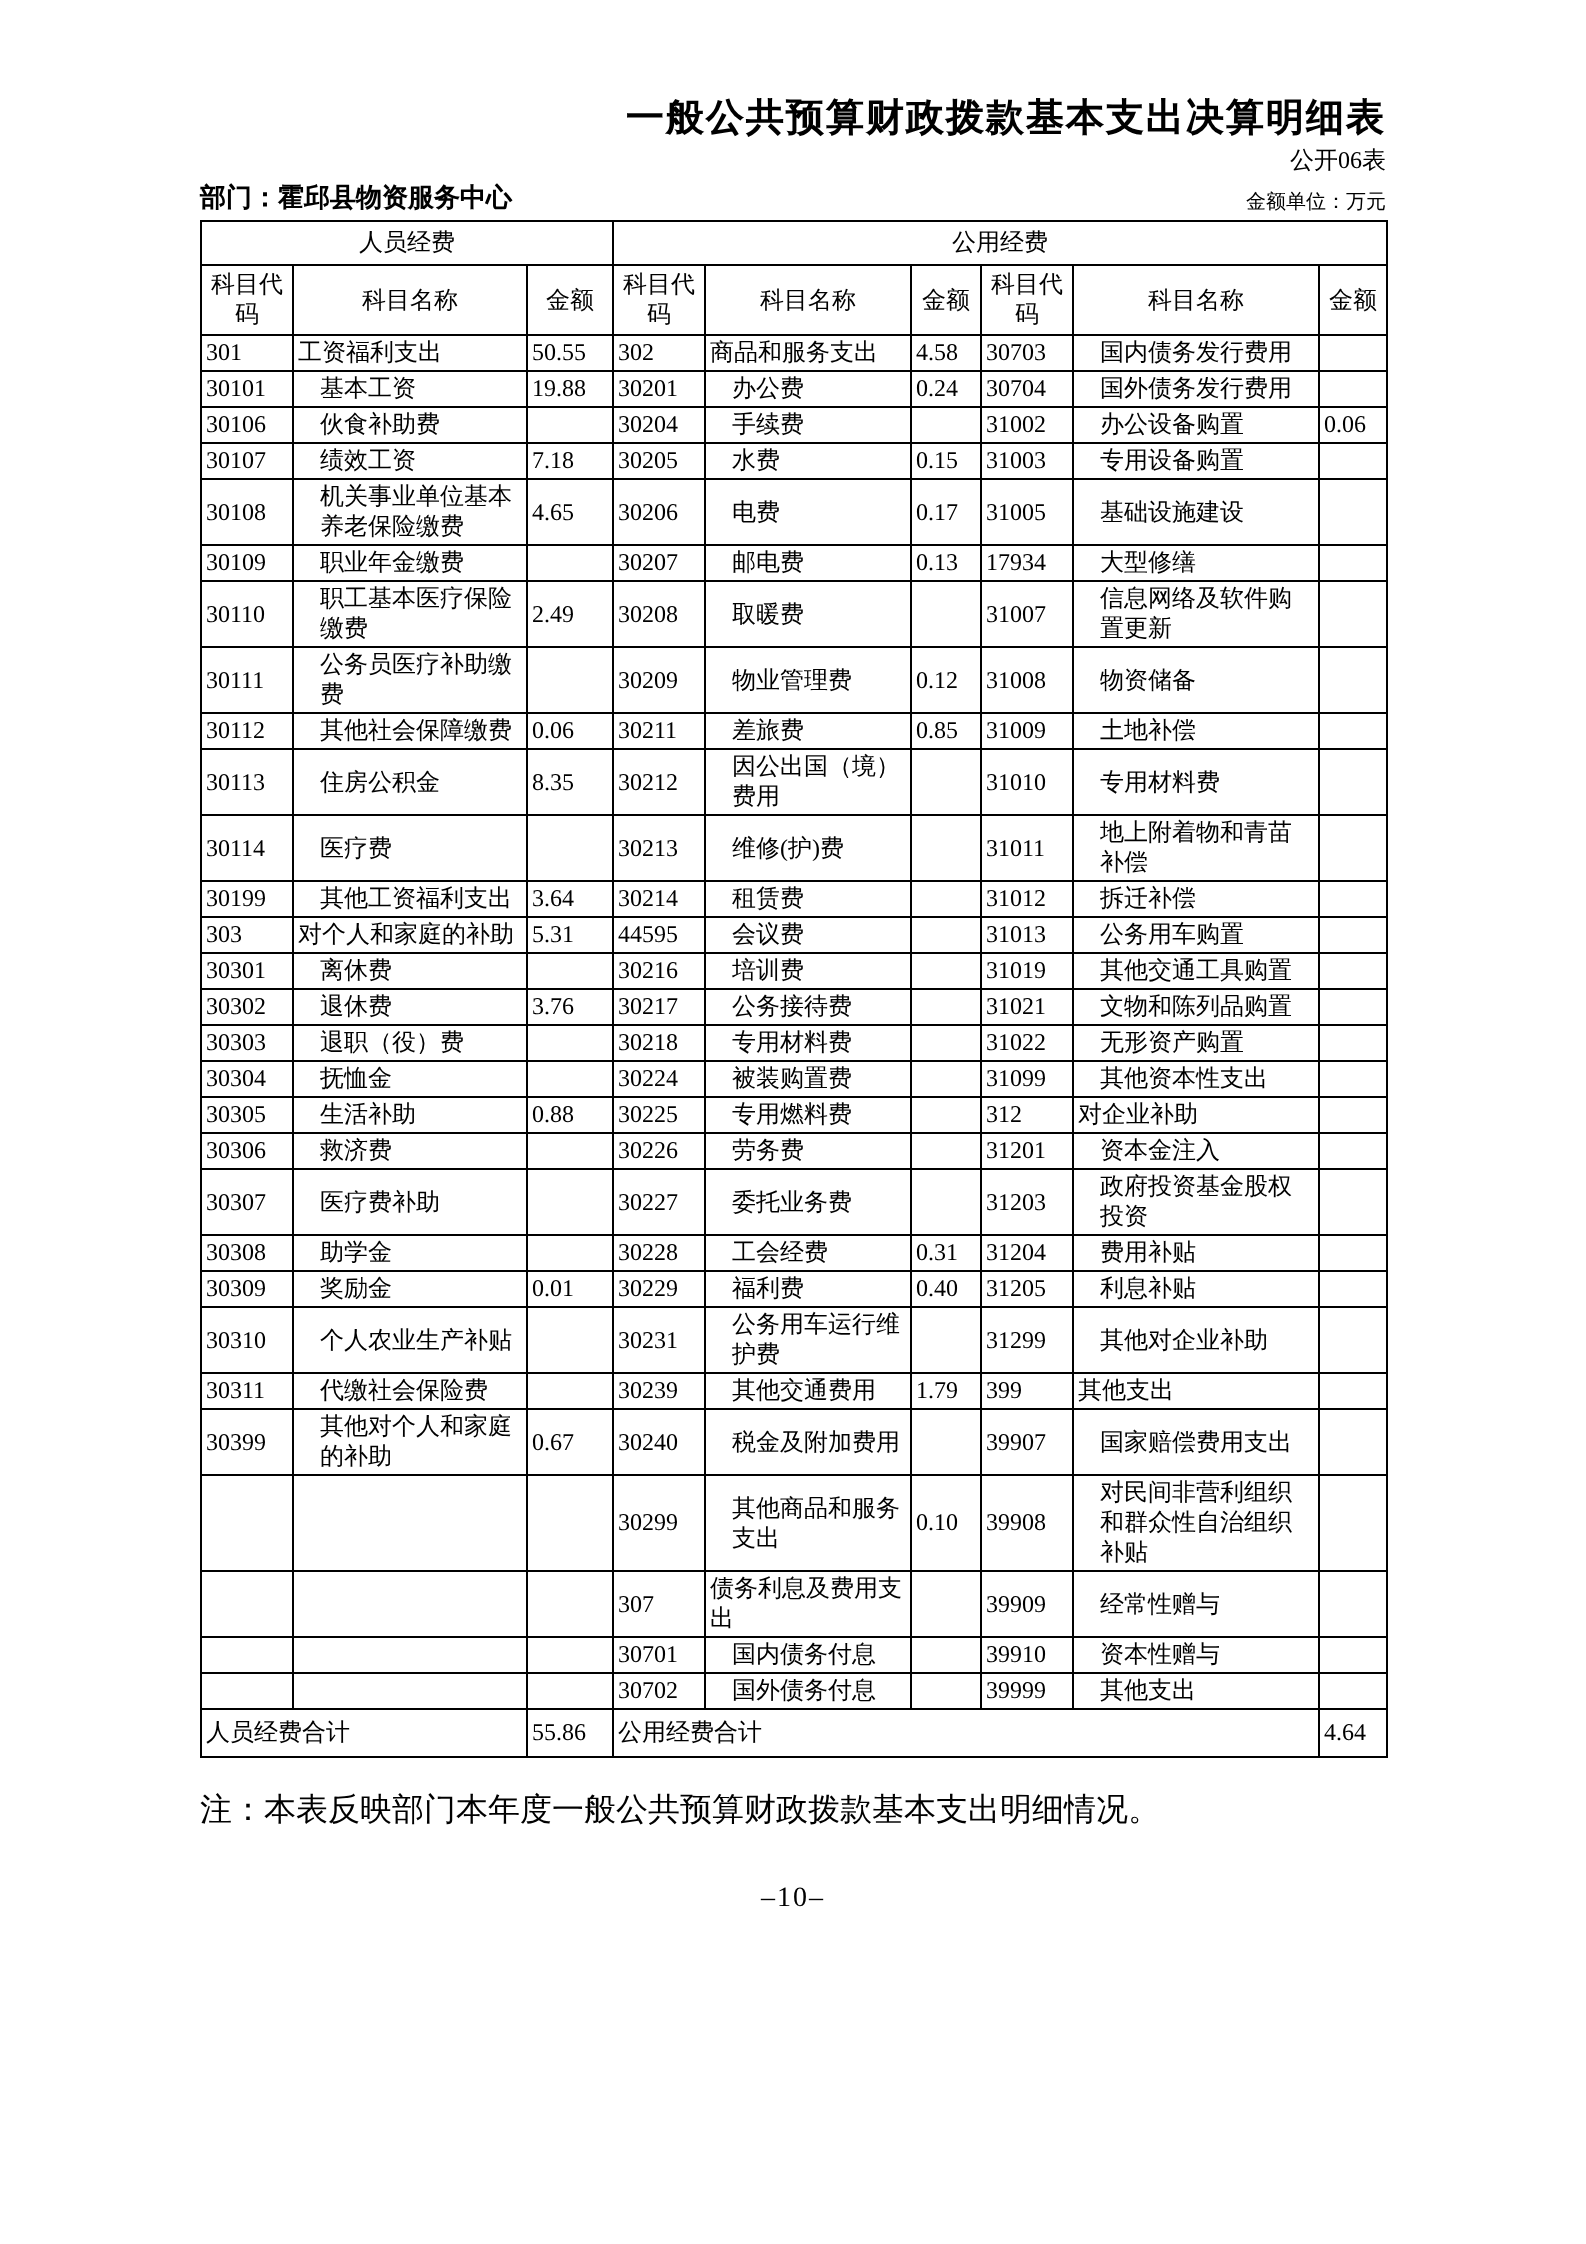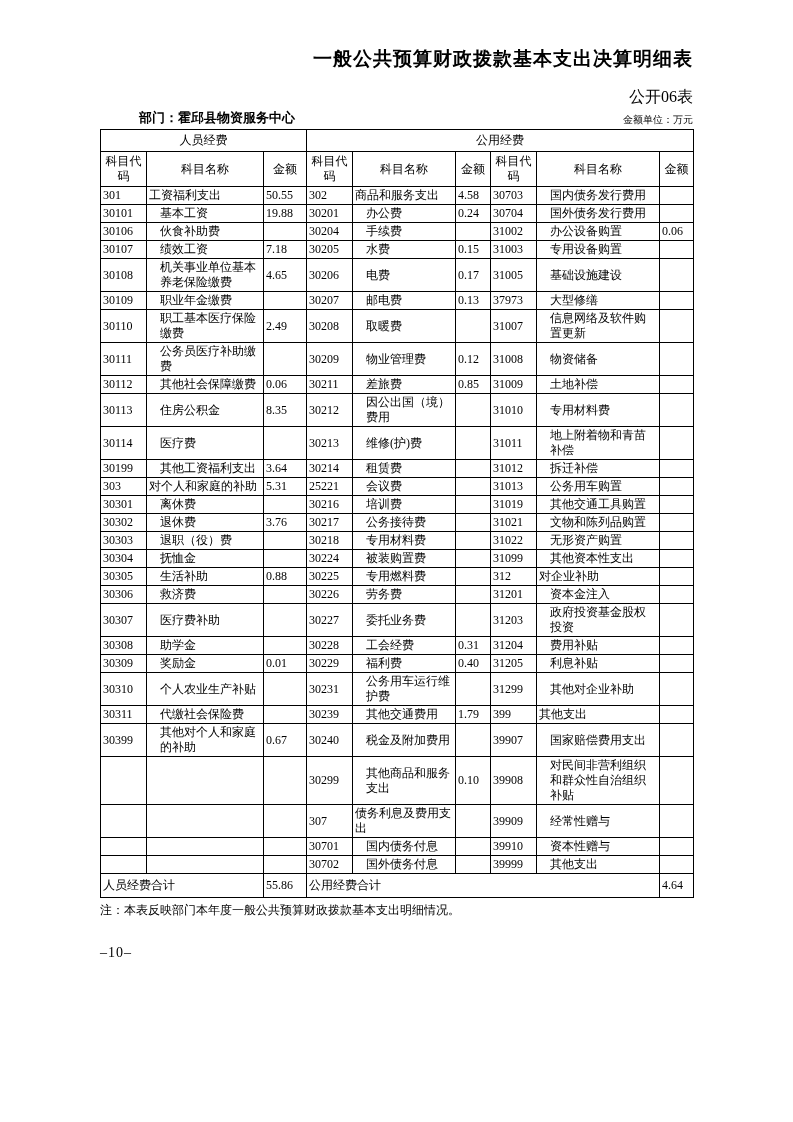--- a/index.html
+++ b/index.html
@@ -13,30 +13,29 @@
   }
   .page { padding: 46px 100px 0 100px; }
   .title {
     text-align: right;
     font-size: 19px;
     font-weight: bold;
     letter-spacing: 1px;
   }
   .form-no {
     text-align: right;
-    font-size: 16px;
-    margin-top: 15px;
+    font-size: 12px;
   }
   .meta {
     display: flex;
     justify-content: space-between;
     align-items: flex-end;
     margin: 1px 0 2px 0;
   }
-  .dept { font-size: 13px; font-weight: bold; margin-left: 39px; }
+  .dept { font-size: 13px; font-weight: bold; }
   .unit { font-size: 10px; }
   table.budget {
     border-collapse: collapse;
     width: 593px;
     table-layout: fixed;
     font-size: 12px;
   }
   table.budget th, table.budget td {
     border: 1px solid #000;
     vertical-align: middle;
@@ -48,23 +47,23 @@
     padding: 2px 1px;
     word-break: break-all;
   }
   tr.group-row th { padding: 3px 1px; }
   td.code { padding: 1px 1px 1px 2px; word-break: break-all; }
   td.name { padding: 1px 2px; word-break: break-all; }
   td.name.indent { padding-left: 13px; }
   td.amount { padding: 1px 2px; text-align: left; word-break: break-all; }
   tfoot td { padding: 4px 2px; }
   .center { text-align: left; }
-  .note { font-size: 12px; margin-top: 4px; }
+  .note { font-size: 16px; margin-top: 16px; }
   .pageno {
-    text-align: left;
+    text-align: center;
     font-size: 14px;
     margin-top: 26px;
     letter-spacing: 1px;
   }
 </style>
 </head>
 <body>
 
 <div class="page">
 
@@ -162,21 +161,21 @@
           <td class="name indent">基础设施建设</td>
           <td class="amount"></td>
         </tr>
         <tr>
           <td class="code">30109</td>
           <td class="name indent">职业年金缴费</td>
           <td class="amount"></td>
           <td class="code">30207</td>
           <td class="name indent">邮电费</td>
           <td class="amount">0.13</td>
-          <td class="code">37973</td>
+          <td class="code">17934</td>
           <td class="name indent">大型修缮</td>
           <td class="amount"></td>
         </tr>
         <tr>
           <td class="code">30110</td>
           <td class="name indent">职工基本医疗保险缴费</td>
           <td class="amount">2.49</td>
           <td class="code">30208</td>
           <td class="name indent">取暖费</td>
           <td class="amount"></td>
@@ -236,21 +235,21 @@
           <td class="name indent">租赁费</td>
           <td class="amount"></td>
           <td class="code">31012</td>
           <td class="name indent">拆迁补偿</td>
           <td class="amount"></td>
         </tr>
         <tr>
           <td class="code">303</td>
           <td class="name">对个人和家庭的补助</td>
           <td class="amount">5.31</td>
-          <td class="code">25221</td>
+          <td class="code">44595</td>
           <td class="name indent">会议费</td>
           <td class="amount"></td>
           <td class="code">31013</td>
           <td class="name indent">公务用车购置</td>
           <td class="amount"></td>
         </tr>
         <tr>
           <td class="code">30301</td>
           <td class="name indent">离休费</td>
           <td class="amount"></td>

